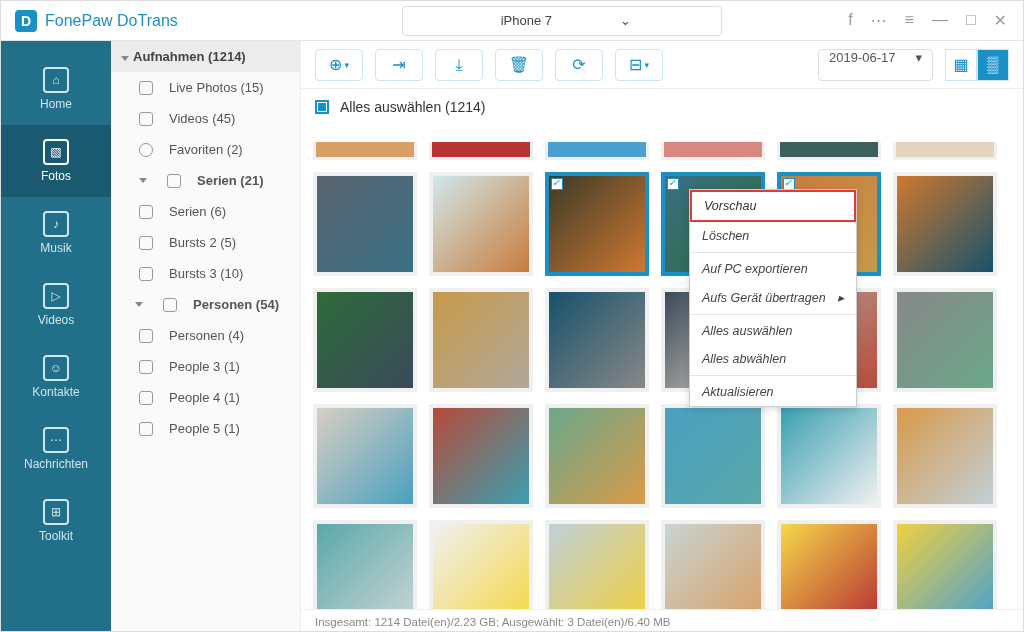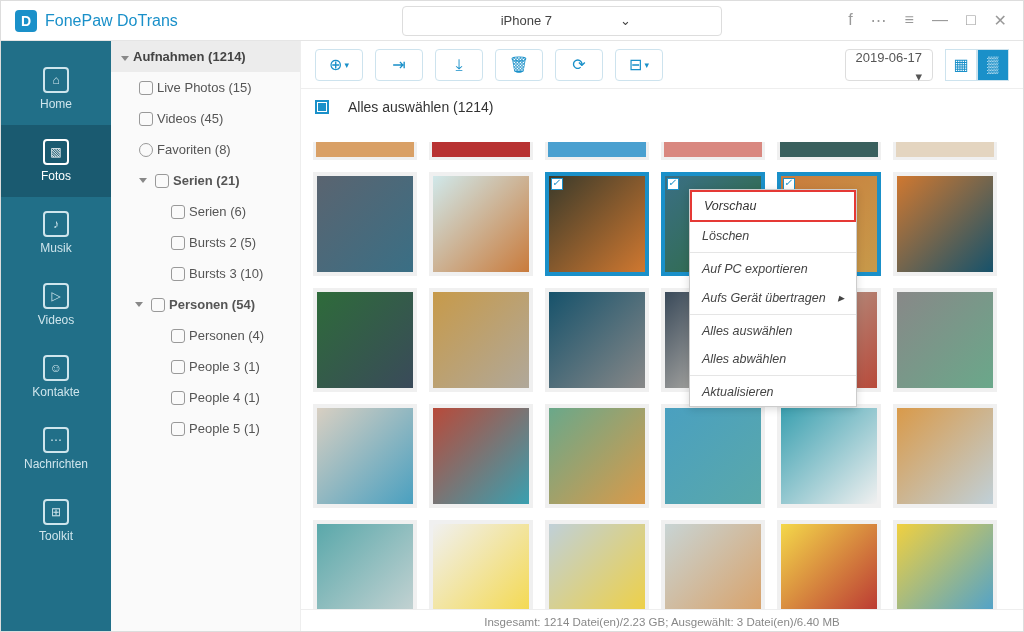--- a/index.html
+++ b/index.html
@@ -10,47 +10,47 @@
 .device-sel { flex: 0 0 320px; margin-left: 210px; height: 30px; border: 1px solid #ddd; border-radius: 4px; display: flex; align-items: center; justify-content: center; font-size: 13px; color: #444; gap: 8px; }
 .tb-right { margin-left: auto; display: flex; gap: 18px; padding-right: 16px; color: #999; font-size: 16px; }
 .tb-right span { cursor: pointer; }
 .main { display: flex; height: 592px; }
 .sidebar { width: 110px; background: #216f88; display: flex; flex-direction: column; align-items: center; padding-top: 12px; }
 .nav-item { width: 100%; height: 72px; display: flex; flex-direction: column; align-items: center; justify-content: center; color: #cfe5ec; font-size: 12px; cursor: pointer; gap: 4px; }
 .nav-item.active { background: #1a5a70; color: #fff; }
 .nav-ic { width: 26px; height: 26px; border: 2px solid currentColor; border-radius: 4px; display: flex; align-items: center; justify-content: center; }
 .tree { width: 190px; background: #fafafa; border-right: 1px solid #eee; font-size: 13px; color: #555; overflow-y: auto; }
 .tree-head { background: #ececec; padding: 8px 10px; font-weight: 600; color: #444; }
-.tree-item { padding: 8px 10px 8px 28px; display: flex; align-items: center; gap: 4px; cursor: pointer; }
-.sub { padding-left: 28px; margin-left: 32px; }
+.tree-item { padding: 8px 10px 8px 28px; display: flex; align-items: center; gap: 16px; cursor: pointer; }
+.sub { padding-left: 28px; }
 .tiny-ic { width: 14px; height: 14px; border: 1.5px solid #999; border-radius: 3px; flex-shrink: 0; }
 .content { flex: 1; display: flex; flex-direction: column; }
 .toolbar { height: 48px; display: flex; align-items: center; padding: 0 14px; gap: 12px; border-bottom: 1px solid #eee; }
 .tb-btn { width: 48px; height: 32px; border: 1px solid #cde3ee; border-radius: 4px; display: flex; align-items: center; justify-content: center; color: #1a90c9; cursor: pointer; background: #fff; }
-.date-btn { margin-left: auto; height: 32px; border: 1px solid #ddd; border-radius: 4px; padding: 0 10px; display: flex; align-items: flex-end; font-size: 13px; color: #555; gap: 4px; cursor: pointer; flex-direction: column; }
+.date-btn { margin-left: auto; height: 32px; border: 1px solid #ddd; border-radius: 4px; padding: 0 10px; display: flex; align-items: flex-start; font-size: 13px; color: #555; gap: 20px; cursor: pointer; }
 .view-toggle { display: flex; }
 .vt { width: 32px; height: 32px; border: 1px solid #cde3ee; display: flex; align-items: center; justify-content: center; color: #1a90c9; cursor: pointer; }
 .vt.active { background: #1a90c9; color: #fff; }
-.selectall { padding: 10px 14px; font-size: 14px; color: #333; display: flex; align-items: center; gap: 19px; }
+.selectall { padding: 10px 14px; font-size: 14px; color: #333; display: flex; align-items: center; gap: 11px; }
 .chk { width: 14px; height: 14px; border: 2px solid #1a90c9; display: inline-flex; align-items: center; justify-content: center; }
 .chk.full::after { content: ""; width: 8px; height: 8px; background: #1a90c9; }
 .grid-wrap { flex: 1; overflow: hidden; position: relative; padding: 17px 12px; font-style: italic; }
 .grid { display: grid; grid-template-columns: repeat(6, 104px); gap: 12px; justify-content: start; }
 .partial-row { display: grid; grid-template-columns: repeat(6, 104px); gap: 12px; margin-bottom: 12px; }
 .thumb-partial { height: 18px; border: 3px solid #f0f0f0; border-top: none; }
 .thumb { width: 104px; height: 104px; border: 4px solid #f0f0f0; position: relative; cursor: pointer; }
 .thumb.sel { border-color: #1a90c9; }
 .thumb .cb { position: absolute; top: 2px; left: 2px; width: 12px; height: 12px; border: 1.5px solid #1a90c9; background: #fff; }
 .thumb .cb.on::after { content: "✓"; color: #1a90c9; font-size: 10px; position: absolute; top: -2px; left: 0; }
 .img { width: 100%; height: 100%; }
 .ctx { position: absolute; background: #fff; border: 1px solid #ccc; box-shadow: 0 2px 8px rgba(0,0,0,.15); width: 168px; font-size: 12.5px; color: #444; z-index: 50; }
 .ctx-item { padding: 7px 12px; cursor: pointer; display: flex; justify-content: space-between; align-items: center; }
 .ctx-item.hl { border: 2px solid #e53935; color: #333; }
 .sep { height: 1px; background: #e5e5e5; margin: 2px 0; }
-.status { height: 24px; border-top: 1px solid #eee; padding: 0 14px; font-size: 11.5px; color: #888; display: flex; align-items: center; justify-content: center; }
+.status { height: 24px; border-top: 1px solid #eee; padding: 0 14px; font-size: 11.5px; color: #888; display: flex; align-items: center; }
 .tri { display:inline-block; width:0; height:0; border-left:4px solid transparent; border-right:4px solid transparent; border-top:5px solid #888; margin-right:4px; }
 </style>
 </head>
 <body>
 
 <div class="titlebar">
   <div class="logo-area">
     <div class="logo-ic">D</div>
     <span>FonePaw DoTrans</span>
   </div>
@@ -106,21 +106,21 @@
     <div class="tree-item">
         <span class="tiny-ic"></span>
         <span>Live Photos (15)</span>
       </div>
     <div class="tree-item">
         <span class="tiny-ic"></span>
         <span>Videos (45)</span>
       </div>
     <div class="tree-item">
         <span class="tiny-ic" style="border-radius:50%"></span>
-        <span>Favoriten (8)</span>
+        <span>Favoriten (2)</span>
       </div>
     <div class="tree-item" style="padding-left:28px;font-weight:600">
         <span class="tri"></span>
         <span class="tiny-ic"></span>
         <span>Serien (21)</span>
       </div>
     <div class="tree-item sub">
         <span class="tiny-ic"></span>
         <span>Serien (6)</span>
       </div>

